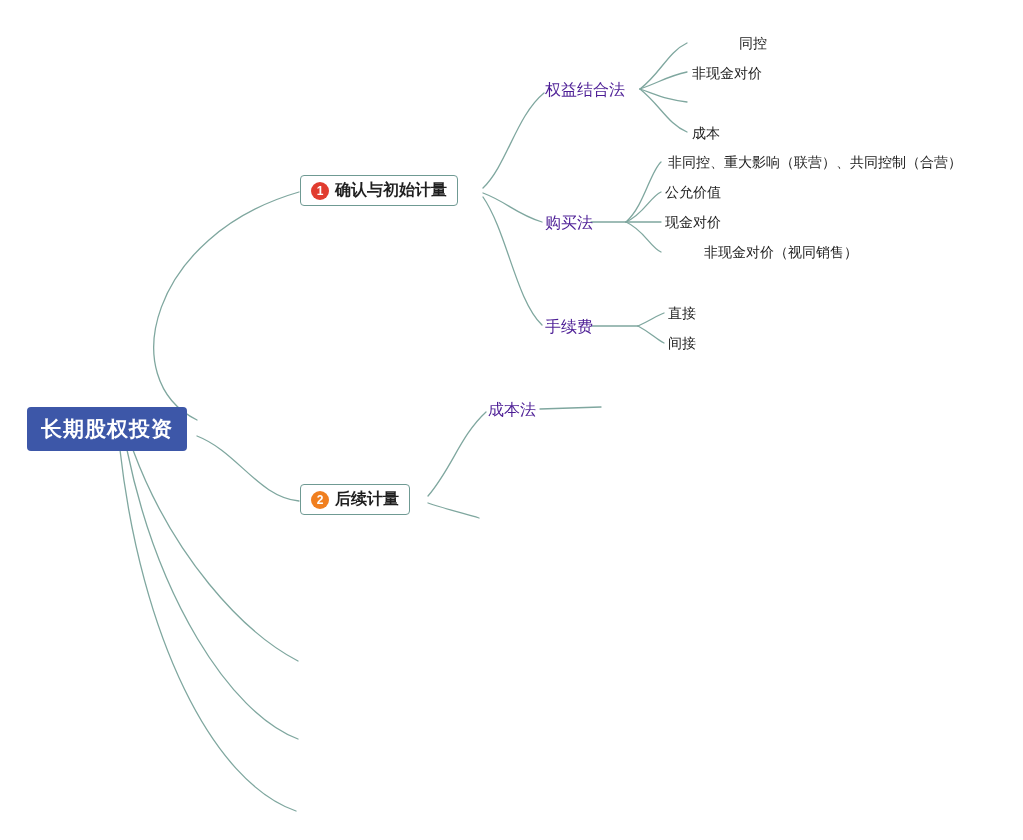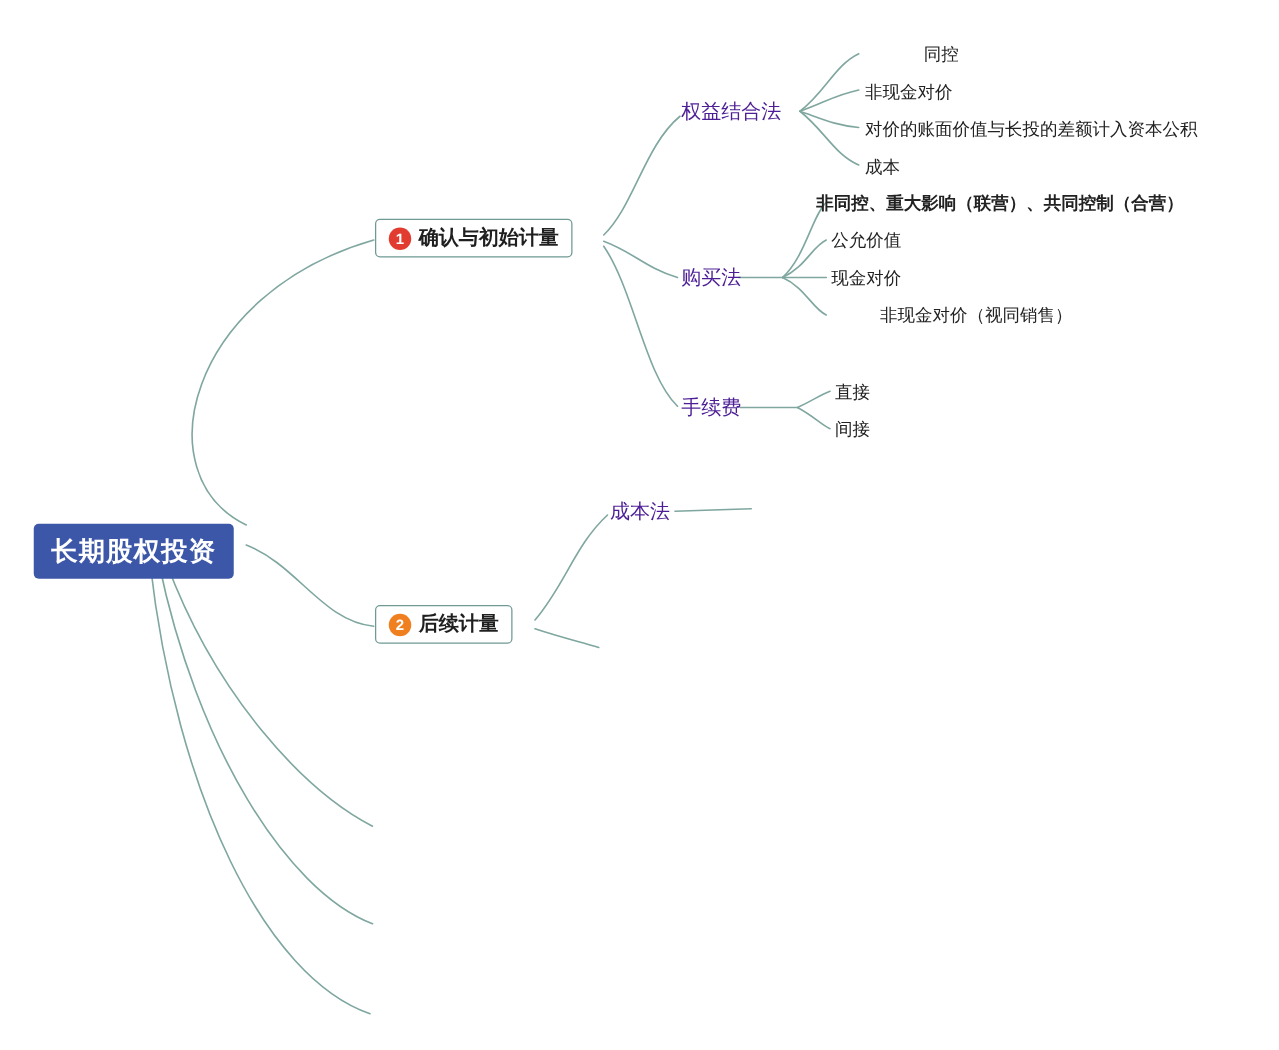--- a/index.html
+++ b/index.html
@@ -109,42 +109,41 @@
 
     <path d="M 592,326 L 638,326"></path>
     <path d="M 638,326 C 651,320 656,316 664,313"></path>
     <path d="M 638,326 C 651,333 656,339 664,343"></path>
 
     <path d="M 428,496 C 452,468 460,436 486,412"></path>
     <path d="M 540,409 L 601,407"></path>
     <path d="M 428,503 C 446,509 462,513 479,518"></path>
   </svg>
 
-  <div class="node root-node" style="left:27px; top:407px;margin-top:12px;">长期股权投资</div>
+  <div class="node root-node" style="left:27px; top:407px;">长期股权投资</div>
 
   <div class="node branch-box" style="left:300px; top:175px;">
     <span class="badge one">1</span>
     <span>确认与初始计量</span>
   </div>
 
   <div class="node branch-box" style="left:300px; top:484px;">
     <span class="badge two">2</span>
     <span>后续计量</span>
   </div>
 
   <div class="node topic" style="left:545px; top:81px;">权益结合法</div>
   <div class="node topic" style="left:545px; top:214px;">购买法</div>
   <div class="node topic" style="left:545px; top:318px;">手续费</div>
 
   <div class="node leaf" style="left:692px; top:34px;margin-left:47px;">同控</div>
   <div class="node leaf" style="left:692px; top:64px;">非现金对价</div>
-  <div class="node leaf" style="left:692px; top:94px;">对价的账面价值与长投的差额计入资本公积</div>
   <div class="node leaf" style="left:692px; top:124px;">成本</div>
 
-  <div class="node leaf" style="left:653px; top:153px;font-weight:bold;">非同控、重大影响（联营）、共同控制（合营）</div>
+  <div class="node leaf" style="left:668px; top:153px;">非同控、重大影响（联营）、共同控制（合营）</div>
   <div class="node leaf" style="left:665px; top:183px;">公允价值</div>
   <div class="node leaf" style="left:665px; top:213px;">现金对价</div>
   <div class="node leaf" style="left:665px; top:243px;margin-left:39px;">非现金对价（视同销售）</div>
 
   <div class="node leaf" style="left:668px; top:304px;">直接</div>
   <div class="node leaf" style="left:668px; top:334px;">间接</div>
 
   <div class="node topic" style="left:488px; top:401px;text-align:center;">成本法</div>
 
 </div>

